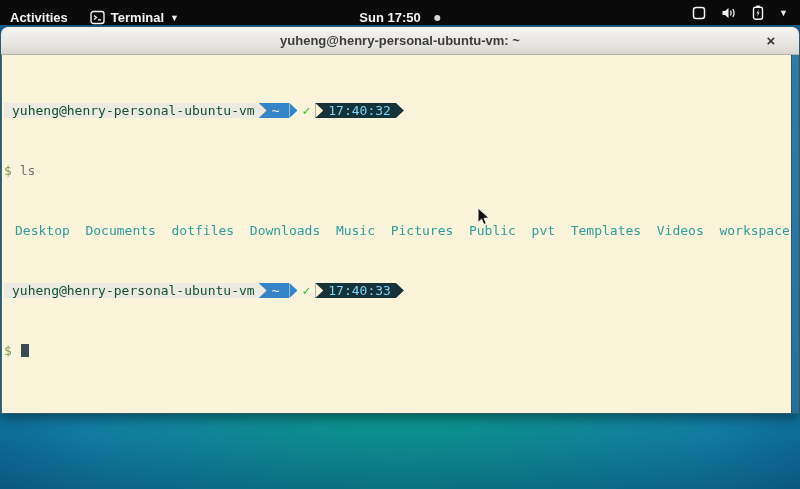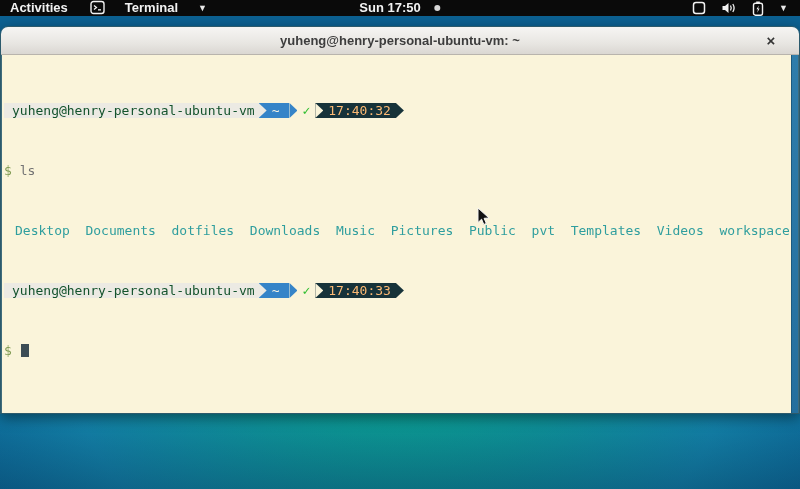--- a/index.html
+++ b/index.html
@@ -13,28 +13,28 @@
   
   .desktop {
     position:absolute; inset:0;
     background:
       linear-gradient(180deg, rgba(0,20,50,0) 82%, rgba(4,40,70,0.35) 100%),
       radial-gradient(ellipse 520px 330px at 50% 78%, #0aa795 0%, #0f989e 30%, #1486ae 62%, #0e6f9f 85%, #0c6192 100%);
   }
 
   
   .topbar {
-    position:absolute; top:0; left:0; right:0; height:16px;
+    position:absolute; top:0; left:0; right:0; height:25px;
     background:#0a0a0a; color:#f2f2f2;
-    display:flex; align-items:flex-start;
+    display:flex; align-items:flex-end;
     font-size:13px; font-weight:600;
     z-index:30;
   }
   .tb-left { display:flex; align-items:center; gap:22px; padding-left:10px; }
-  .tb-app { display:flex; align-items:center; gap:20px; }
+  .tb-app { display:flex; align-items:center; gap:6px; }
   .tb-clock {
     position:absolute; left:50%; transform:translateX(-50%);
     display:flex; align-items:center; gap:14px;
   }
   .tb-dot { width:6px; height:6px; border-radius:50%; background:#d8d8d8; }
   .tb-right { position:absolute; right:0; top:0; bottom:0; display:flex; align-items:center; gap:15px; padding-right:12px; }
   .tb-icon { display:flex; align-items:center; }
   .caret { font-size:9px; color:#e8e8e8; }
 
   
@@ -70,21 +70,21 @@
     padding:3px 0 0 2px;
     white-space:pre;
     color:#3a3a3a;
   }
   .t-line { height:15px; white-space:pre; }
 
   
   .seg { display:inline-block; height:15px; vertical-align:top; }
   .seg-user { background:#eceae3; color:#14532d; padding:0 4px 0 8px; }
   .seg-cwd  { background:#3584c8; color:#f6f3e4; padding:0 10px 0 5px; }
-  .seg-time { background:#17333a; color:#fdba74; padding:0 5px; }
+  .seg-time { background:#17333a; color:#7dd3fc; padding:0 5px; }
   .pl-sep { display:inline-block; width:8px; height:15px; vertical-align:top; position:relative; }
   .pl-sep::before { content:""; position:absolute; inset:0; clip-path:polygon(0 0, 100% 50%, 0 100%); }
   .sep-a { background:#3584c8; } .sep-a::before { background:#eceae3; }
   .sep-b { background:transparent; } .sep-b::before { background:#3584c8; }
   .sep-c { background:#17333a; } .sep-c::before { background:#faf4da; }
   .sep-d { background:transparent; } .sep-d::before { background:#17333a; }
   .check { color:#2ebd2e; font-weight:700; padding:0 5px; }
 
   .sh-symbol { color:#7f9a52; }
   .cmd { color:#737373; }

